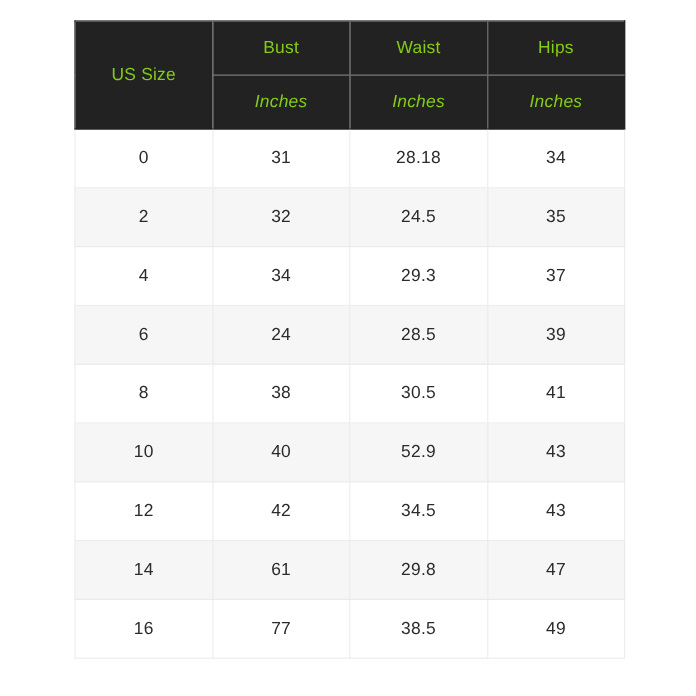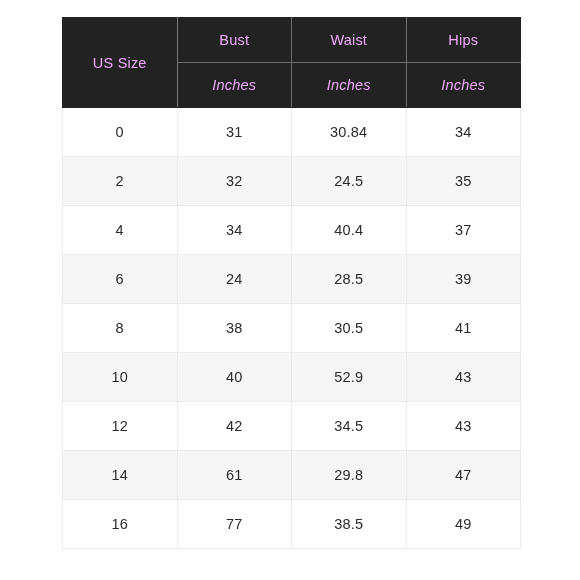--- a/index.html
+++ b/index.html
@@ -28,21 +28,21 @@
     table-layout: fixed;
     width: 459px;
     border: 1px solid #e4e4e4;
   }
 
   table.size-chart col { width: 25%; }
 
   
   thead th {
     background: #222222;
-    color: #f0abfc;
+    color: #84cc16;
     font-weight: 400;
     font-size: 14.5px;
     letter-spacing: 0.2px;
     text-align: center;
     border: 1px solid #6d6d6d;
     padding: 0;
     height: 44px;
     vertical-align: middle;
   }
   thead th.us-size-head {
@@ -105,33 +105,33 @@
       <tr>
         <th>Inches</th>
         <th>Inches</th>
         <th>Inches</th>
       </tr>
     </thead>
     <tbody>
       <tr>
         <td>0</td>
         <td>31</td>
-        <td>30.84</td>
+        <td>28.18</td>
         <td>34</td>
       </tr>
       <tr class="alt">
         <td>2</td>
         <td>32</td>
         <td>24.5</td>
         <td>35</td>
       </tr>
       <tr>
         <td>4</td>
         <td>34</td>
-        <td>40.4</td>
+        <td>29.3</td>
         <td>37</td>
       </tr>
       <tr class="alt">
         <td>6</td>
         <td>24</td>
         <td>28.5</td>
         <td>39</td>
       </tr>
       <tr>
         <td>8</td>

